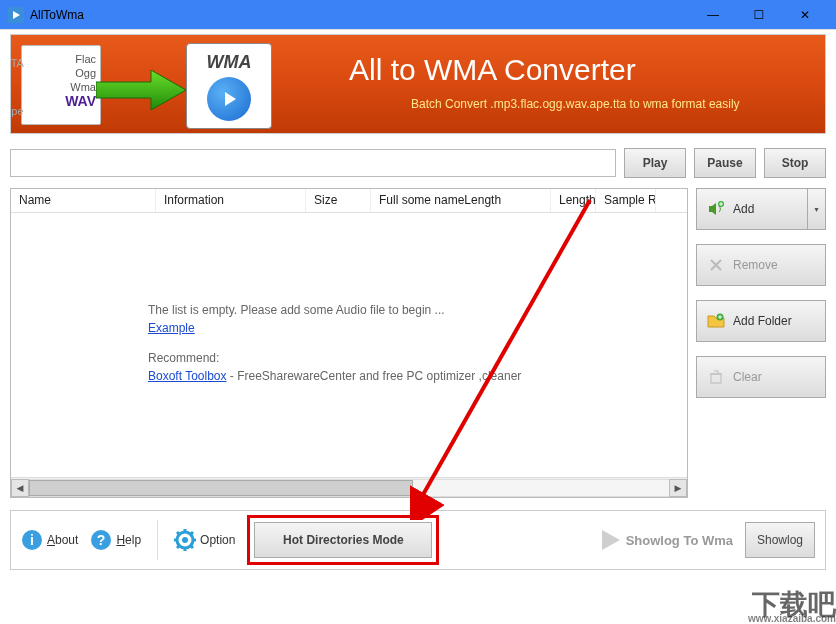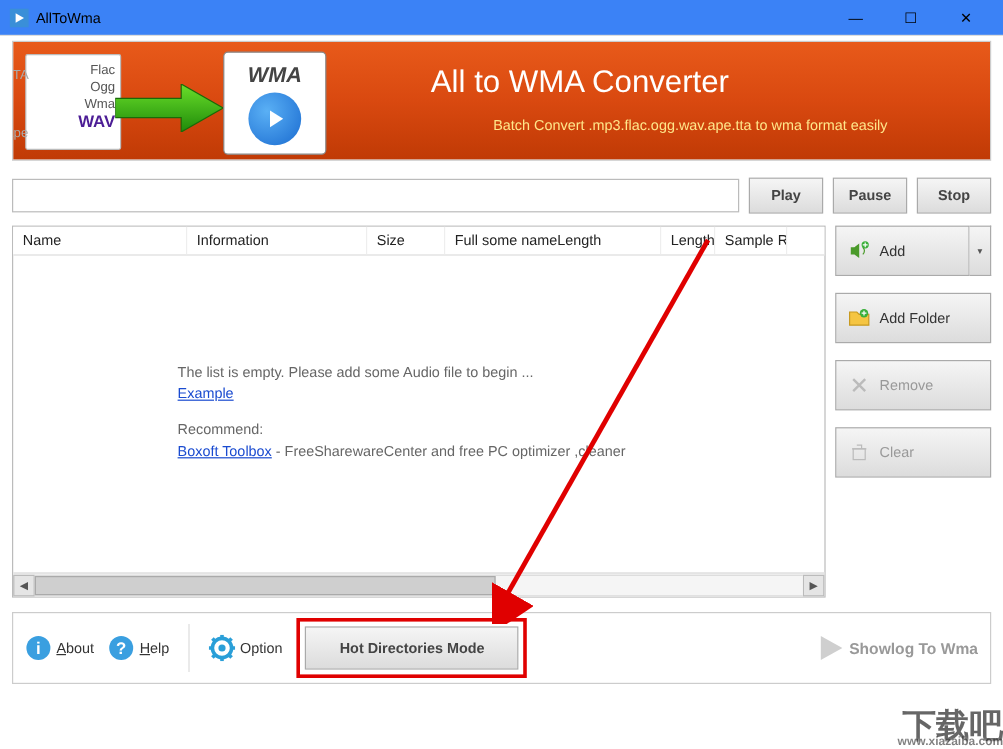--- a/index.html
+++ b/index.html
@@ -13,21 +13,21 @@
 .titlebar .win-btn { width: 46px; display: flex; align-items: center; justify-content: center; font-size: 12px; }
 
 
 .banner { margin: 4px 10px 0 10px; height: 100px; border: 1px solid #ccc; background: linear-gradient(to bottom, #e85a1a 0%, #d94910 50%, #c03a05 100%); position: relative; overflow: hidden; }
 .banner-file { position: absolute; left: 10px; top: 10px; width: 80px; height: 80px; background: #fff; border: 1px solid #bbb; border-radius: 2px; font-size: 11px; color: #555; padding: 6px 4px; line-height: 14px; text-align: right; }
 .banner-file .wav { color: #4c1d95; font-weight: bold; font-size: 14px; }
 .banner-arrow { position: absolute; left: 85px; top: 35px; width: 90px; height: 40px; }
 .banner-wma { position: absolute; left: 175px; top: 8px; width: 86px; height: 86px; background: #fff; border: 1px solid #888; border-radius: 4px; display: flex; flex-direction: column; align-items: center; justify-content: center; }
 .banner-wma .label { font-weight: bold; font-style: italic; font-size: 18px; color: #444; margin-bottom: 4px; }
 .banner-wma .play-circle { width: 44px; height: 44px; border-radius: 50%; background: radial-gradient(circle at 35% 35%, #5ab0f5, #1a6bd0); display: flex; align-items: center; justify-content: center; }
-.banner-title { position: absolute; left: 348px; top: 18px; font-size: 26px; color: #fff; font-family: Arial; }
+.banner-title { position: absolute; left: 338px; top: 18px; font-size: 30px; color: #fff; font-family: Arial; }
 .banner-sub { position: absolute; left: 400px; top: 62px; font-size: 12px; color: #ffe68a; }
 
 
 .controls-row { margin: 14px 10px 0 10px; display: flex; align-items: center; gap: 8px; }
 .progress { flex: 1; height: 28px; border: 1px solid #bbb; background: #fff; }
 .ctrl-btn { height: 30px; width: 62px; border: 1px solid #aaa; background: linear-gradient(to bottom, #f5f5f5, #dcdcdc); font-size: 12px; font-weight: bold; color: #444; display: flex; align-items: center; justify-content: center; cursor: pointer; }
 
 
 .main { margin: 10px 10px 4px 10px; display: flex; gap: 8px; height: 310px; }
 .table-wrap { flex: 1; border: 1px solid #bbb; background: #fff; display: flex; flex-direction: column; }
@@ -158,33 +158,33 @@
         <svg class="ico" viewBox="0 0 18 18">
             <path d="M2 6h3l4-3v12l-4-3H2z" fill="#4a9a2a"></path>
             <path d="M12 6a4 4 0 010 6" stroke="#4a9a2a" fill="none"></path>
             <circle cx="14" cy="4" r="3" fill="#3aaf3a"></circle>
             <path d="M14 2v4M12 4h4" stroke="#fff" stroke-width="1"></path>
           </svg>
         <span>Add</span>
       </div>
       <div class="dd">▾</div>
     </div>
+    <div class="side-btn disabled">
+      <svg class="ico" viewBox="0 0 18 18">
+          <path d="M4 4l10 10M14 4L4 14" stroke="#bbb" stroke-width="2"></path>
+        </svg>
+      <span>Remove</span>
+    </div>
     <div class="side-btn">
       <svg class="ico" viewBox="0 0 18 18">
           <path d="M1 4h6l2 2h8v9H1z" fill="#f5c542" stroke="#c89a20"></path>
           <circle cx="13" cy="5" r="3.5" fill="#3aaf3a"></circle>
           <path d="M13 3v4M11 5h4" stroke="#fff"></path>
         </svg>
       <span>Add Folder</span>
-    </div>
-    <div class="side-btn disabled">
-      <svg class="ico" viewBox="0 0 18 18">
-          <path d="M4 4l10 10M14 4L4 14" stroke="#bbb" stroke-width="2"></path>
-        </svg>
-      <span>Remove</span>
     </div>
     <div class="side-btn disabled">
       <svg class="ico" viewBox="0 0 18 18">
           <rect x="4" y="6" width="10" height="9" fill="none" stroke="#bbb"></rect>
           <path d="M3 6h12M7 3h4v3" fill="none" stroke="#bbb"></path>
         </svg>
       <span>Clear</span>
     </div>
   </div>
 </div>
@@ -222,20 +222,21 @@
       </svg>
     <span>Option</span>
   </div>
   <div class="hot-mode">
     <div class="hot-mode-inner">Hot Directories Mode</div>
   </div>
   <div class="convert">
     <div class="tri"></div>
     <span>Showlog To Wma</span>
   </div>
+  <div class="showlog">Showlog</div>
 </div>
 
 <svg class="red-arrow" viewBox="0 0 200 330">
   <defs>
       <marker id="ah" markerWidth="12" markerHeight="12" refX="2" refY="6" orient="auto">
         <path d="M0 0 L12 6 L0 12 z" fill="#e00000"></path>
       </marker>
     </defs>
   <line x1="180" y1="10" x2="10" y2="310" stroke="#e00000" stroke-width="4" marker-end="url(#ah)"></line>
 </svg>

